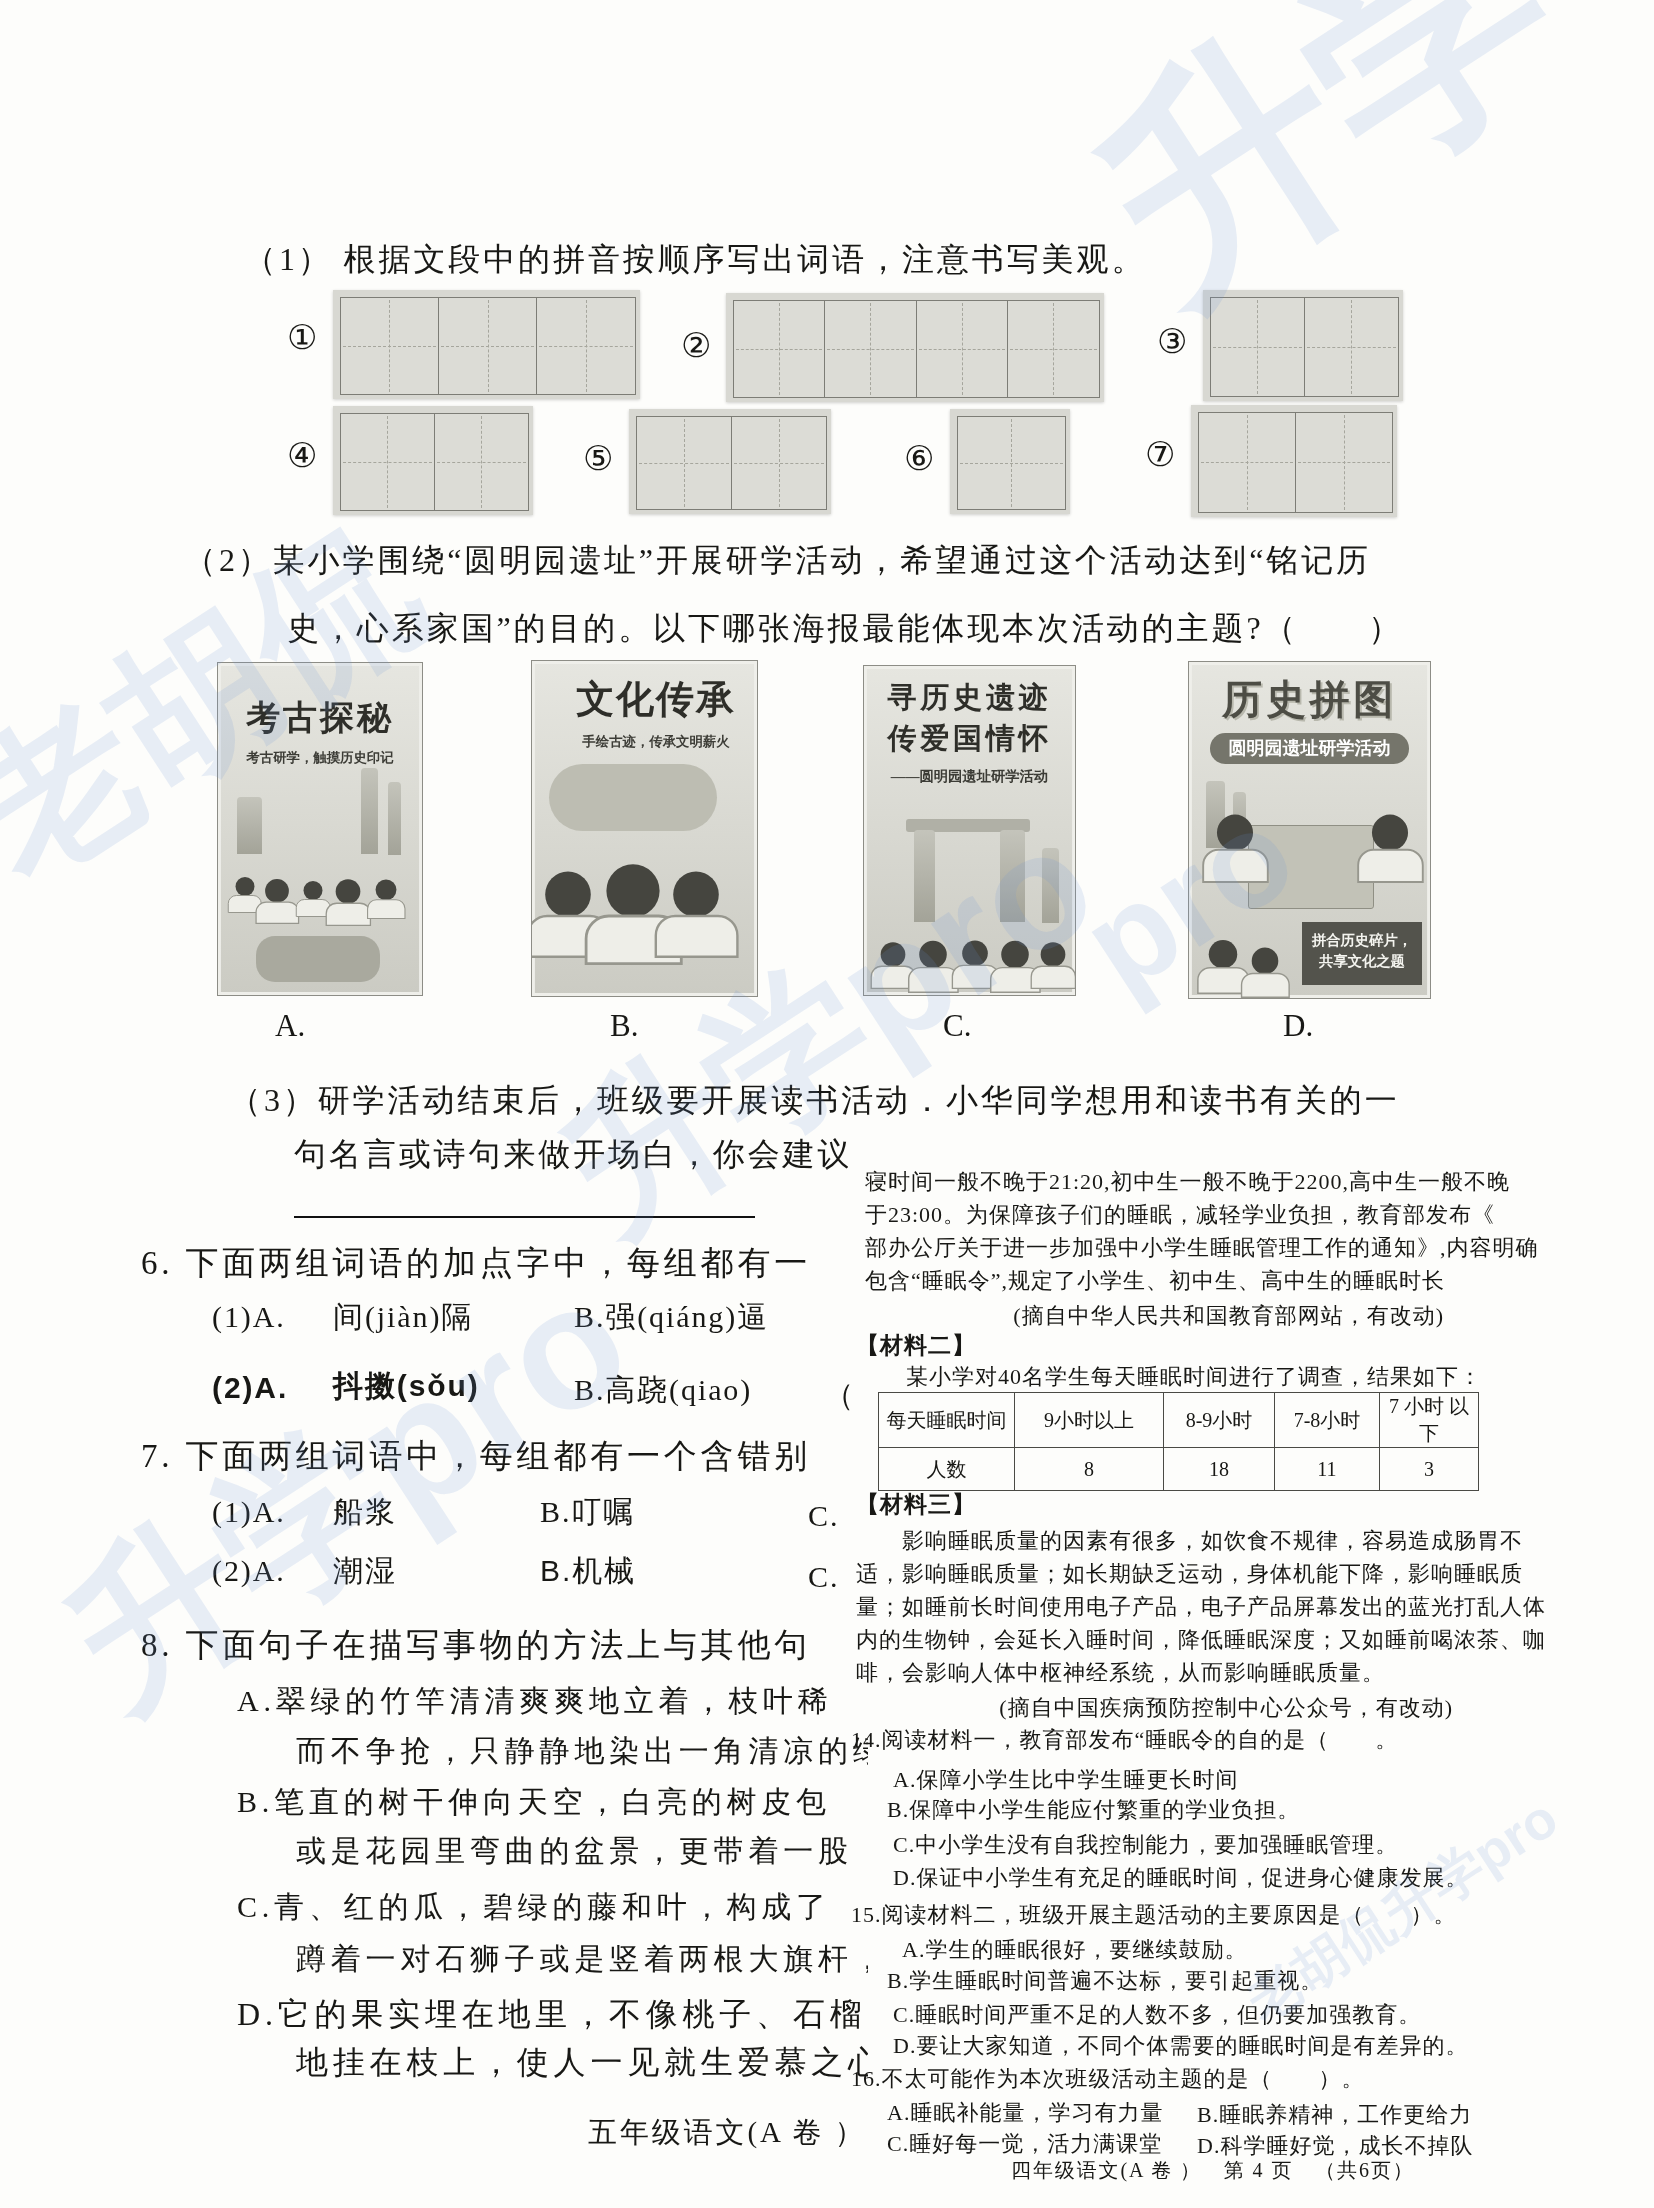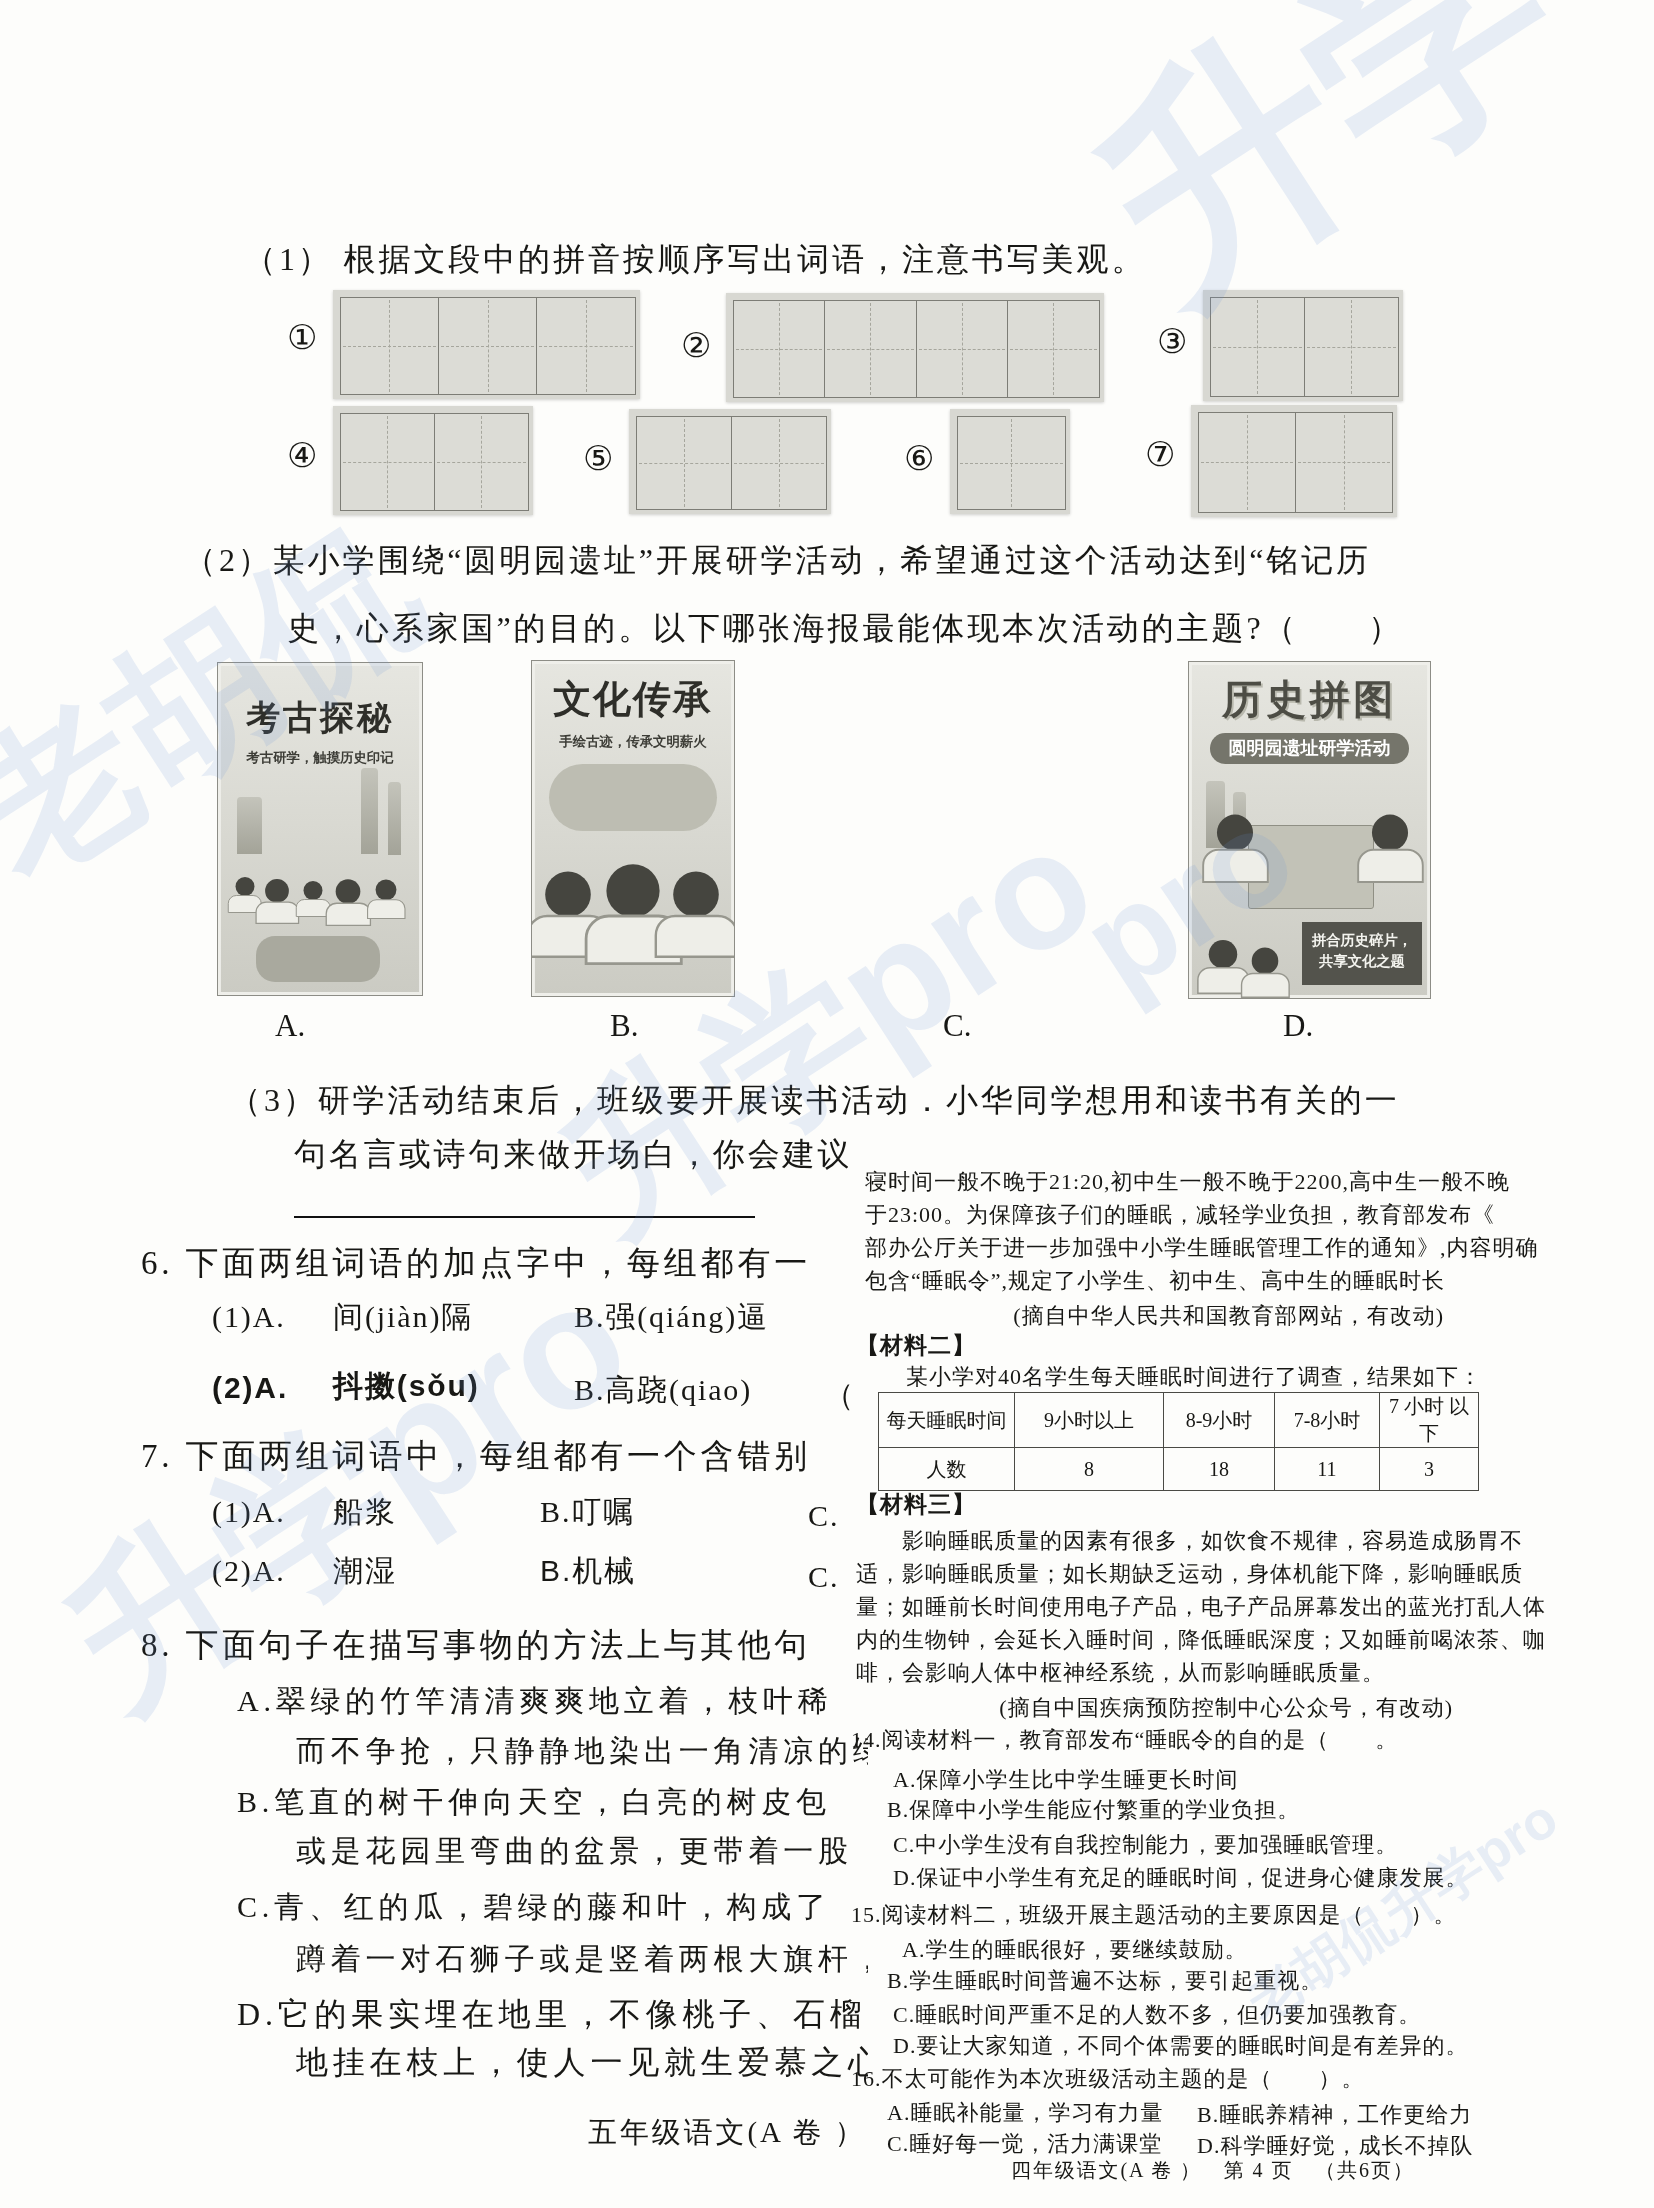--- a/index.html
+++ b/index.html
@@ -126,29 +126,43 @@
     <div class="pillar" style="left:170px;top:119px;width:13.4px;height:73px;"></div>
     <div class="pillar" style="left:19px;top:134px;width:25px;height:57px;"></div>
     <div class="kid" style="left:7.6px;bottom:82px;"></div>
     <div class="kid" style="left:40px;bottom:71px;transform:scale(1.25);"></div>
     <div class="kid" style="left:76px;bottom:78px;"></div>
     <div class="kid" style="left:111px;bottom:69px;transform:scale(1.3);"></div>
     <div class="kid" style="left:149px;bottom:76px;transform:scale(1.1);"></div>
     <div class="pillar" style="left:38px;bottom:13.4px;width:124px;height:46px;border-radius:19px;background:#a9a99e;"></div>
   </div>
 
-  <div class="poster" style="left:531px;top:660px;width:202px;height:335px;">
+  <div class="poster" style="left:531px;top:660px;width:202px;height:335px;padding-left:23px;">
     <div class="ptitle" style="margin-top:13.4px;font-size:38px;letter-spacing:1.9px;">文化传承</div>
     <div class="psub" style="margin-top:7.6px;font-size:13.4px;">手绘古迹，传承文明薪火</div>
     <div class="pillar" style="left:17px;top:103px;width:168px;height:67px;border-radius:38px;background:#bdbdb2;"></div>
     <div class="kid" style="left:17px;bottom:38px;transform:scale(2.4);"></div>
     <div class="kid" style="left:82px;bottom:31px;transform:scale(2.8);"></div>
     <div class="kid" style="left:145px;bottom:38px;transform:scale(2.4);"></div>
   </div>
 
+  <div class="poster" style="left:863px;top:665px;width:211px;height:329px;">
+    <div class="ptitle" style="margin-top:11.5px;font-size:29px;letter-spacing:3.8px;">寻历史遗迹</div>
+    <div class="ptitle" style="margin-top:1.9px;font-size:29px;letter-spacing:3.8px;">传爱国情怀</div>
+    <div class="psub" style="margin-top:7.6px;font-size:14.3px;">——圆明园遗址研学活动</div>
+    <div class="lintel" style="left:42px;top:153px;width:124px;height:13.4px;"></div>
+    <div class="pillar" style="left:50px;top:164px;width:21px;height:92px;"></div>
+    <div class="pillar" style="left:136px;top:164px;width:25px;height:92px;"></div>
+    <div class="pillar" style="left:178px;top:182px;width:17px;height:75px;"></div>
+    <div class="kid" style="left:9.6px;bottom:5.7px;transform:scale(1.3);"></div>
+    <div class="kid" style="left:50px;bottom:1.9px;transform:scale(1.45);"></div>
+    <div class="kid" style="left:92px;bottom:5.7px;transform:scale(1.35);"></div>
+    <div class="kid" style="left:132px;bottom:1.9px;transform:scale(1.45);"></div>
+    <div class="kid" style="left:170px;bottom:5.7px;transform:scale(1.3);"></div>
+  </div>
 
   <div class="poster" style="left:1188px;top:661px;width:241px;height:336px;">
     <div class="ptitle" style="margin-top:9.6px;font-size:40px;letter-spacing:3.8px;color:#4d4d45;text-shadow:1.9px 1.9px 0 #b8b8ad;">历史拼图</div>
     <div class="dband" style="left:21px;top:71px;width:199px;height:31px;font-size:18px;line-height:31px;">圆明园遗址研学活动</div>
     <div class="pillar" style="left:17px;top:119px;width:19px;height:67px;"></div>
     <div class="pillar" style="left:44px;top:130px;width:13.4px;height:55px;"></div>
     <div class="lintel" style="left:59px;top:163px;width:124px;height:82px;background:#c2c2b7;border:1.9px solid #8f8f84;"></div>
     <div class="kid" style="left:27px;bottom:115px;transform:scale(1.9);"></div>
     <div class="kid" style="left:182px;bottom:115px;transform:scale(1.9);"></div>
     <div class="kid" style="left:15.3px;bottom:3.8px;transform:scale(1.5);"></div>

